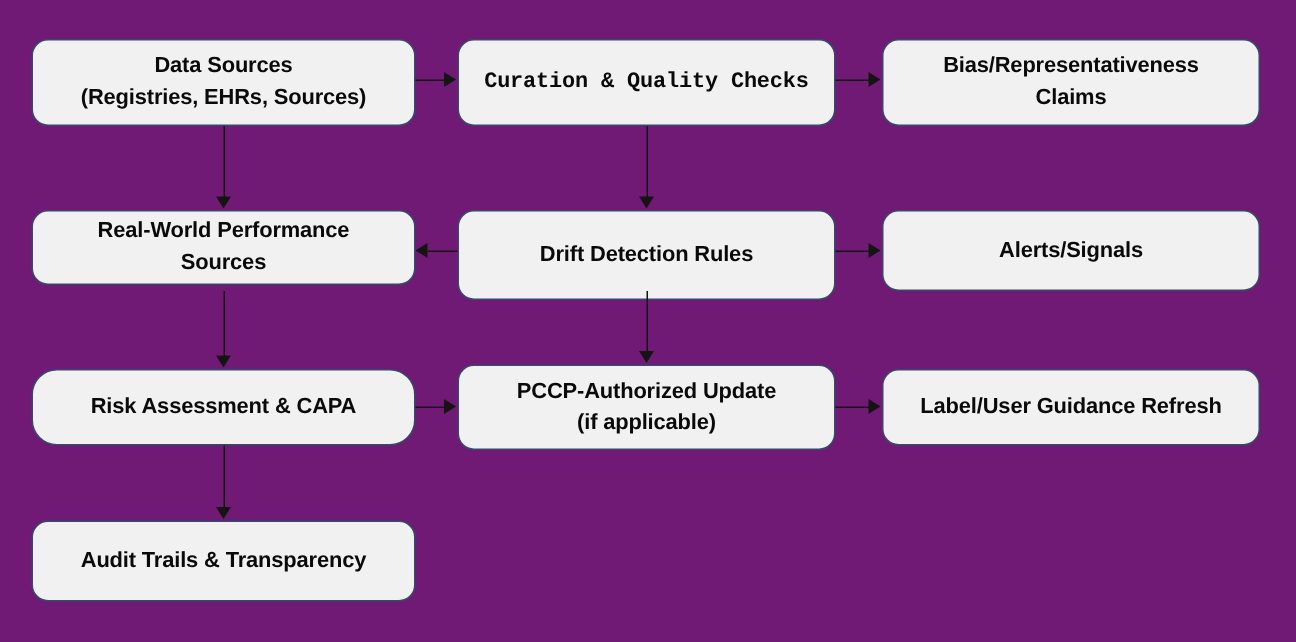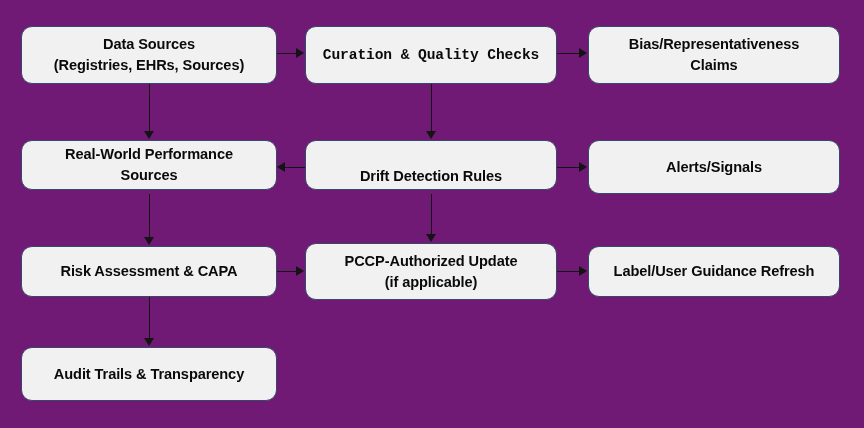--- a/index.html
+++ b/index.html
@@ -107,33 +107,33 @@
     </span>
   </div>
 
   <div class="node" style="left:21px; top:140px; width:256px; height:50px;">
     <span class="lbl">
       <span class="ln">Real-World Performance</span>
       <span class="ln">Sources</span>
     </span>
   </div>
 
-  <div class="node" style="left:305px; top:140px; width:252px; height:50px;align-items:flex-end;">
+  <div class="node" style="left:305px; top:140px; width:252px; height:60px;">
     <span class="lbl">
       <span class="ln">Drift Detection Rules</span>
     </span>
   </div>
 
   <div class="node" style="left:588px; top:140px; width:252px; height:54px;">
     <span class="lbl">
       <span class="ln">Alerts/Signals</span>
     </span>
   </div>
 
-  <div class="node" style="left:21px; top:246px; width:256px; height:51px;">
+  <div class="node" style="left:21px; top:246px; width:256px; height:51px;border-radius:17px;">
     <span class="lbl">
       <span class="ln">Risk Assessment &amp; CAPA</span>
     </span>
   </div>
 
   <div class="node" style="left:305px; top:243px; width:252px; height:57px;">
     <span class="lbl">
       <span class="ln">PCCP-Authorized Update</span>
       <span class="ln">(if applicable)</span>
     </span>

